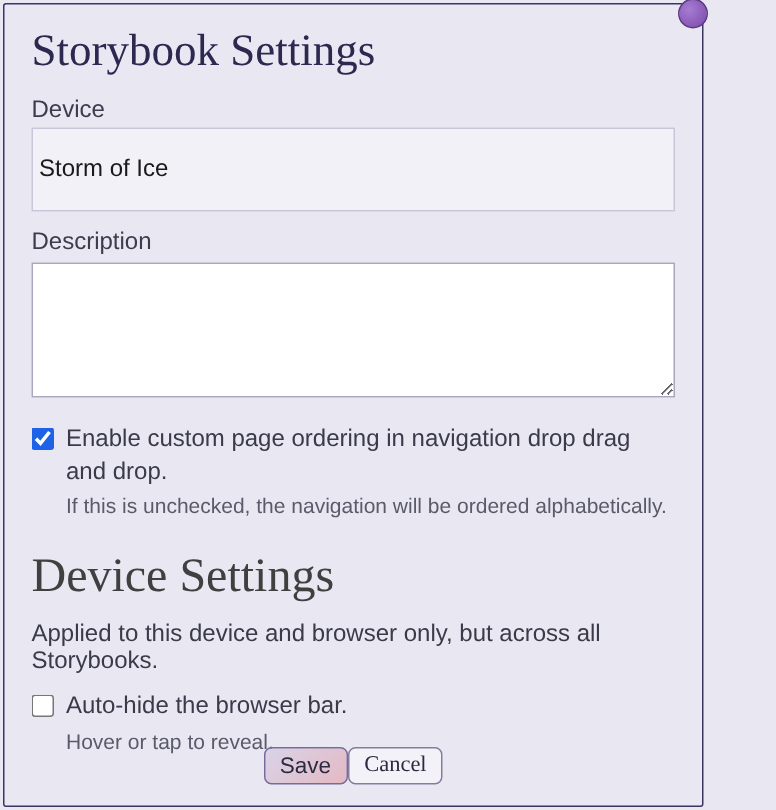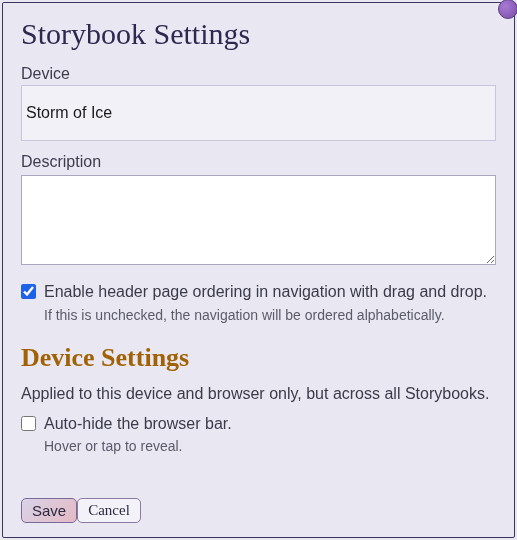--- a/index.html
+++ b/index.html
@@ -8,39 +8,39 @@
     font-family: -apple-system, BlinkMacSystemFont, "Segoe UI", Helvetica, Arial, sans-serif;
     width: 517px;
     height: 540px;
     overflow: hidden;
     position: relative;
   }
   .panel {
     border: 1px solid #3a3560;
     border-radius: 2px;
     background: #e9e8f2;
-    width: 513px;
+    width: 467px;
     height: 536px;
     margin: 2px;
     padding: 14px 18px 16px 18px;
     position: relative;
     color: #3a3a4a;
   }
   h1 {
     font-family: Georgia, "Times New Roman", serif;
     font-weight: 400;
     font-size: 30px;
     color: #2d2850;
     margin-bottom: 14px;
   }
   .heading2 {
     font-family: Georgia, "Times New Roman", serif;
-    font-weight: 700;
-    font-size: 26px;
-    color: #a16207;
+    font-weight: 400;
+    font-size: 32px;
+    color: #404040;
     margin-top: 20px;
     margin-bottom: 12px;
   }
   label.field-label {
     display: block;
     font-size: 16px;
     color: #3c3c4e;
     margin-bottom: 2px;
   }
   input[type="text"] {
@@ -92,21 +92,21 @@
     font-size: 16px;
     color: #3a3a4a;
     margin-bottom: 10px;
   }
   .button-row {
     position: absolute;
     left: 18px;
     right: 18px;
     bottom: 14px;
     display: flex;
-    justify-content: flex-start;
+    justify-content: center;
   }
   button {
     font-family: inherit;
     font-size: 15px;
     padding: 3px 10px;
     border-radius: 5px;
     cursor: pointer;
   }
   .btn-save {
     background: linear-gradient(135deg, #d9d3e8 0%, #e4b9c3 100%);
@@ -145,21 +145,21 @@
   </div>
 
   <div class="field-group">
     <label class="field-label">Description</label>
     <textarea style=""></textarea>
   </div>
 
 
   <div class="check-row">
     <input type="checkbox" checked="" style="">
-    <span class="check-text">Enable header page ordering in navigation with drag and drop.</span>
+    <span class="check-text">Enable custom page ordering in navigation drop drag and drop.</span>
   </div>
   <div class="hint">If this is unchecked, the navigation will be ordered alphabetically.</div>
 
   <div class="heading2">Device Settings</div>
   <div class="device-sub">Applied to this device and browser only, but across all Storybooks.</div>
 
   <div class="check-row">
     <input type="checkbox" style="">
     <span class="check-text">Auto-hide the browser bar.</span>
   </div>

